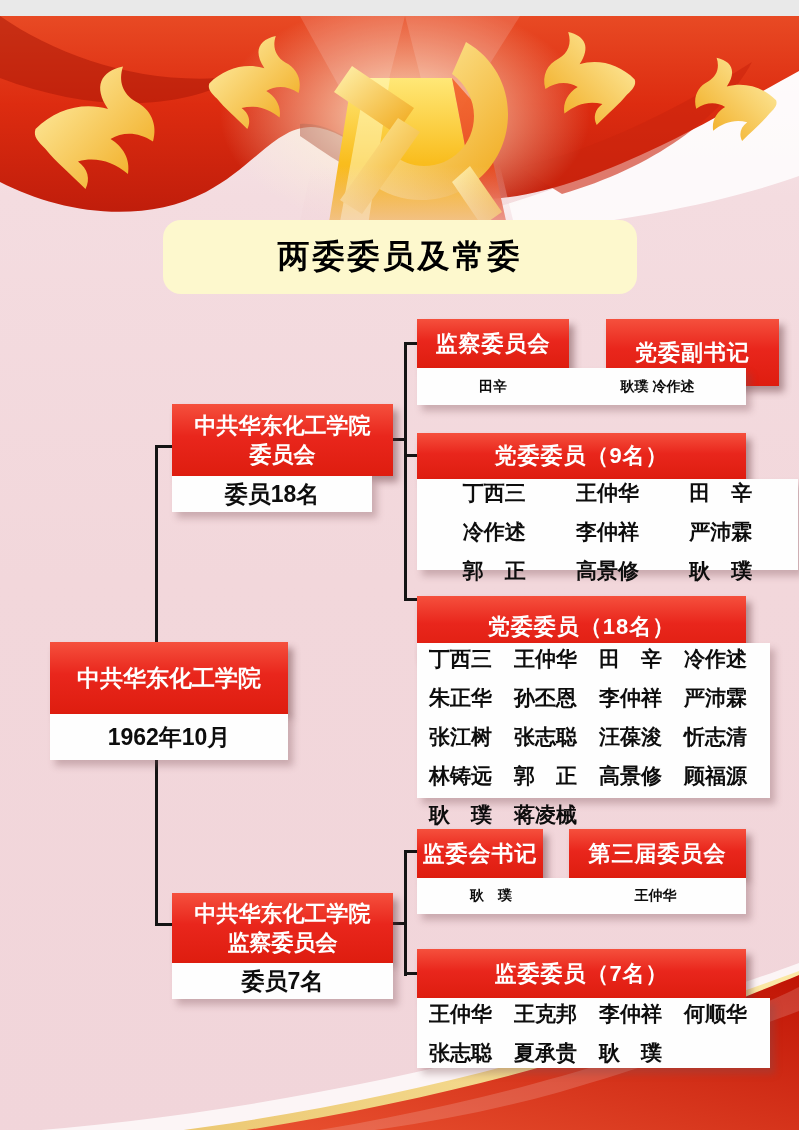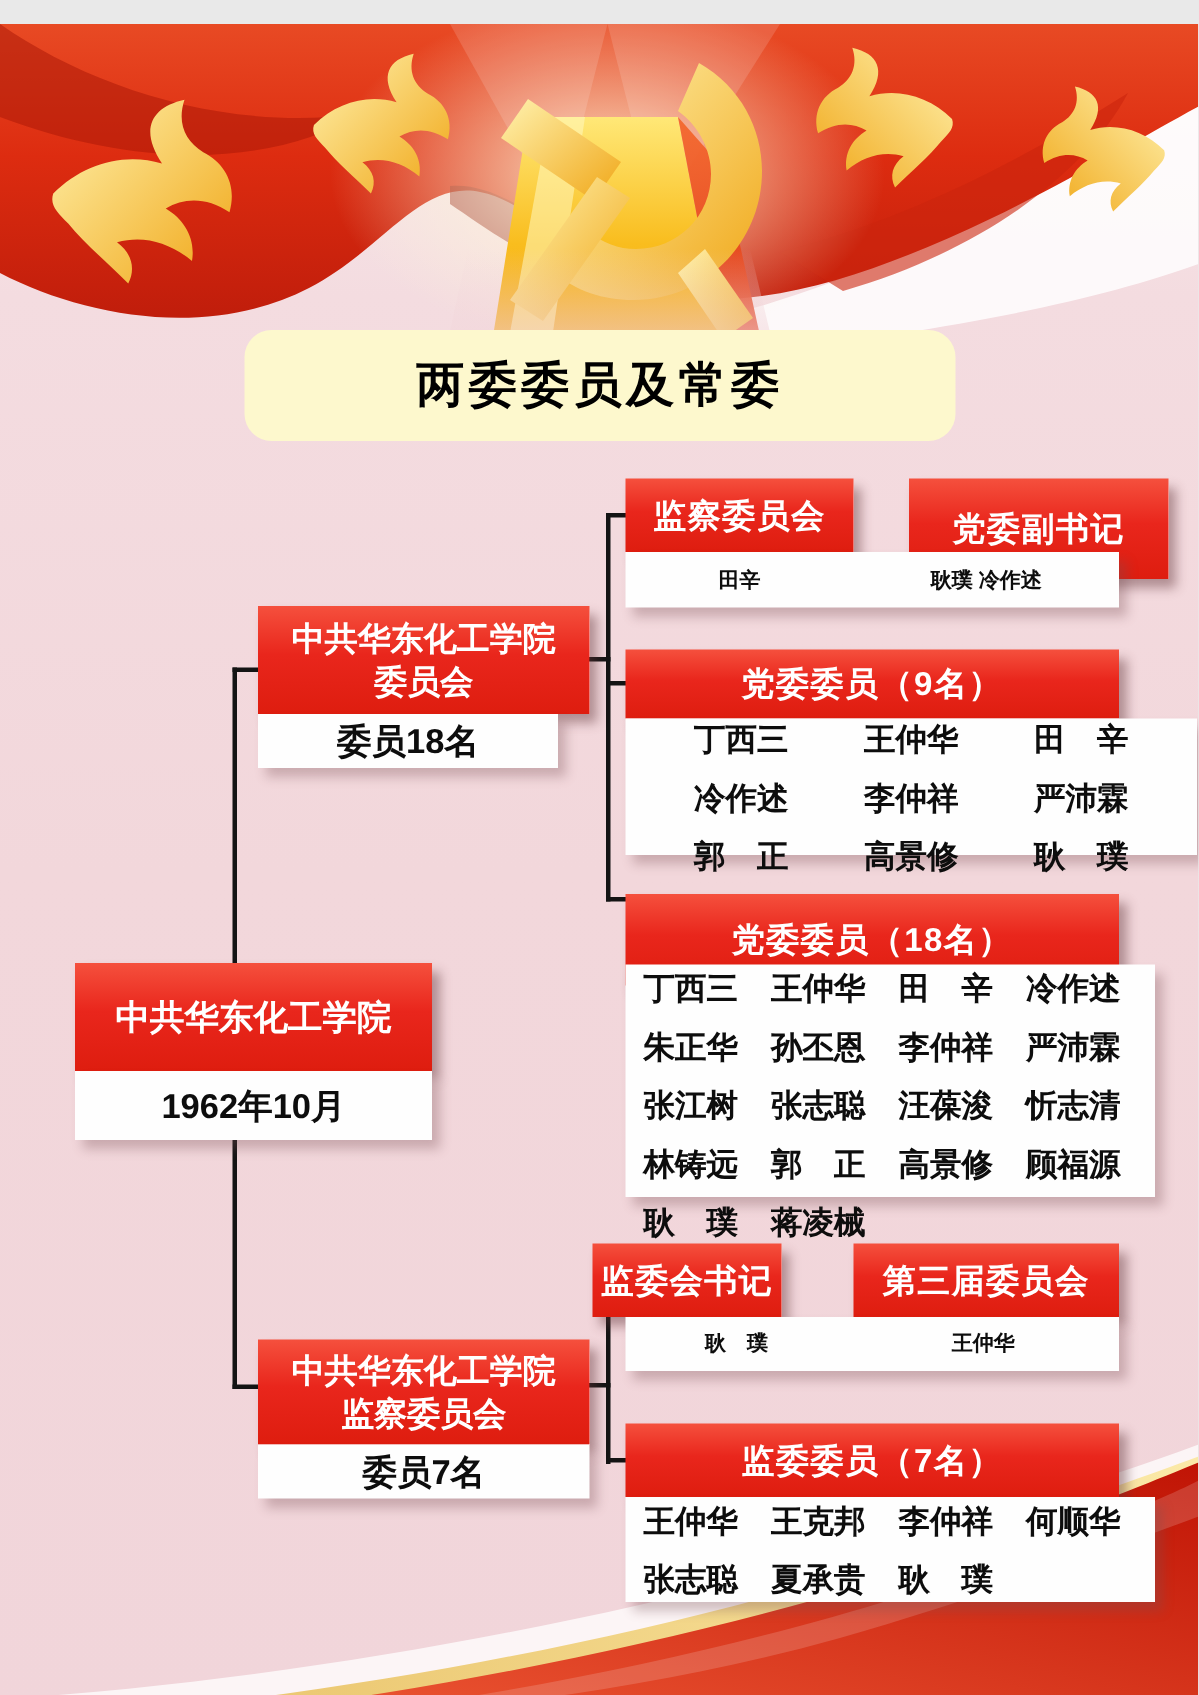--- a/index.html
+++ b/index.html
@@ -214,21 +214,21 @@
   </div>
 
   <div class="red-box node-2line" style="left:172px;top:877px;width:221px;height:70px">
     <div>中共华东化工学院</div>
     <div>监察委员会</div>
   </div>
   <div class="white-box count-label" style="left:172px;top:947px;width:221px;height:36px">
     <span>委员7名</span>
   </div>
 
-  <div class="red-box hdr" style="left:395px;top:813px;width:126px;height:49px">
+  <div class="red-box hdr" style="left:417px;top:813px;width:126px;height:49px">
     <span>监委会书记</span>
   </div>
   <div class="red-box hdr" style="left:569px;top:813px;width:177px;height:49px">
     <span>第三届委员会</span>
   </div>
   <div class="white-box sec-white" style="left:417px;top:862px;width:329px;height:36px">
     <div class="sec-cell" style="width:148px">耿　璞</div>
     <div class="sec-cell" style="width:181px">王仲华</div>
   </div>
 

